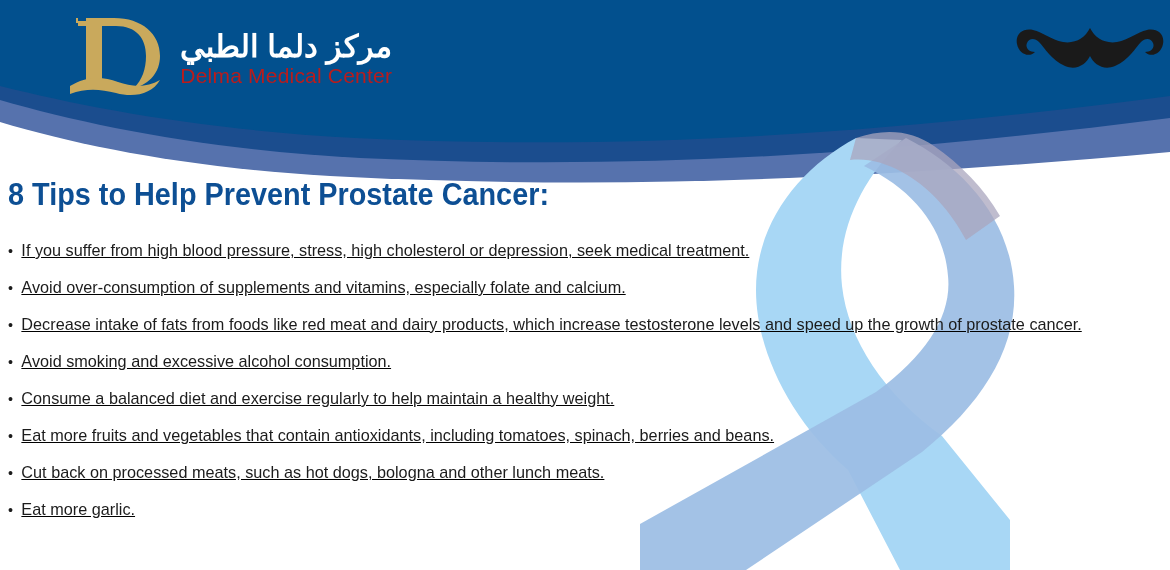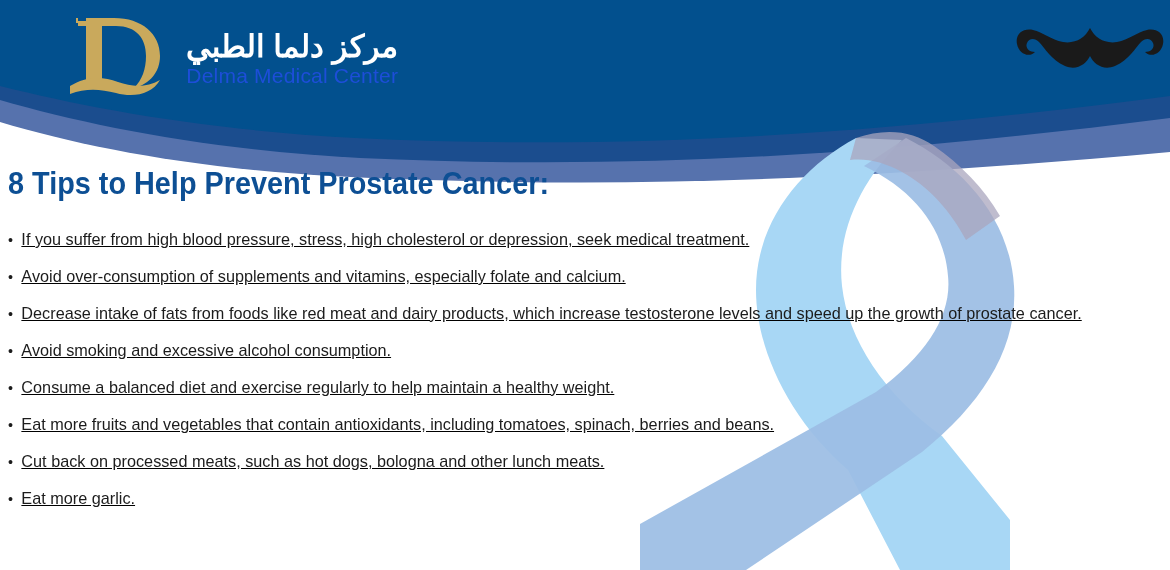--- a/index.html
+++ b/index.html
@@ -42,37 +42,36 @@
     align-items: flex-start;
     z-index: 6;
   }
   .logo-mark {
     position: relative;
     width: 112px;
     height: 84px;
     flex: none;
   }
   .logo-text {
-    margin-left: 6px;
     padding-top: 16px;
     display: flex;
     flex-direction: column;
     align-items: flex-end;
   }
   .logo-ar {
     color: #ffffff;
     font-size: 31px;
     line-height: 34px;
     font-weight: bold;
     direction: rtl;
     letter-spacing: 0px;
     white-space: nowrap;
   }
   .logo-en {
-    color: #1d4ed8;
+    color: #b91c1c;
     font-size: 21px;
     line-height: 24px;
     font-weight: normal;
     white-space: nowrap;
     letter-spacing: 0.2px;
   }
 
   
   .mustache {
     position: absolute;
@@ -87,21 +86,21 @@
     left: 0;
     top: 0;
     z-index: 2;
     pointer-events: none;
   }
 
   
   .content {
     position: absolute;
     left: 0;
-    top: 165px;
+    top: 176px;
     width: 1170px;
     z-index: 4;
   }
   .title {
     margin: 0 0 0 8px;
     color: #0d4f94;
     font-size: 31px;
     line-height: 38px;
     font-weight: bold;
     font-family: "Liberation Sans", sans-serif;

